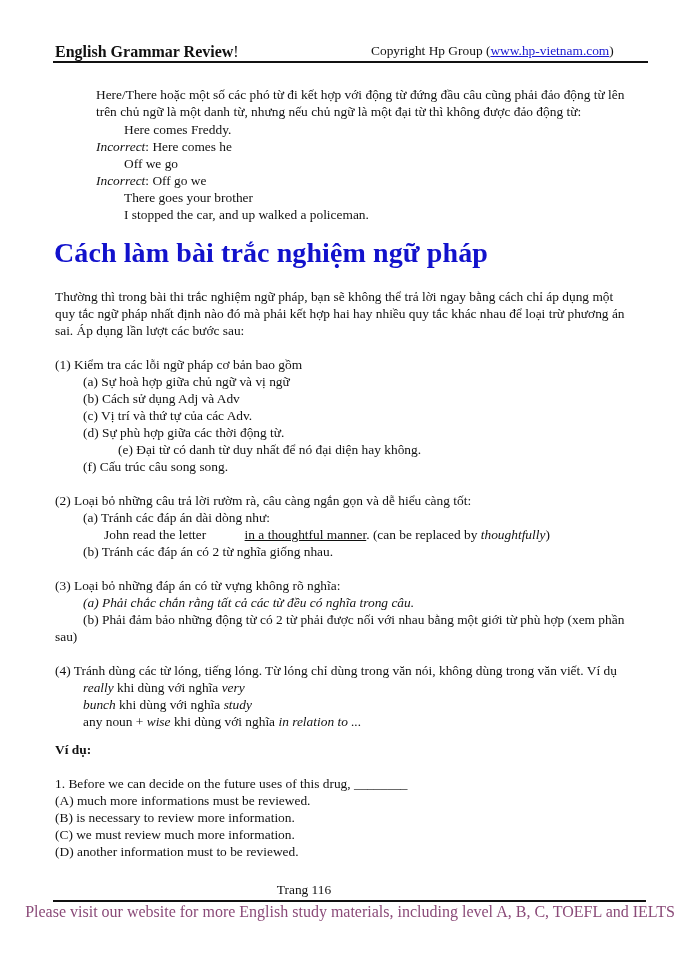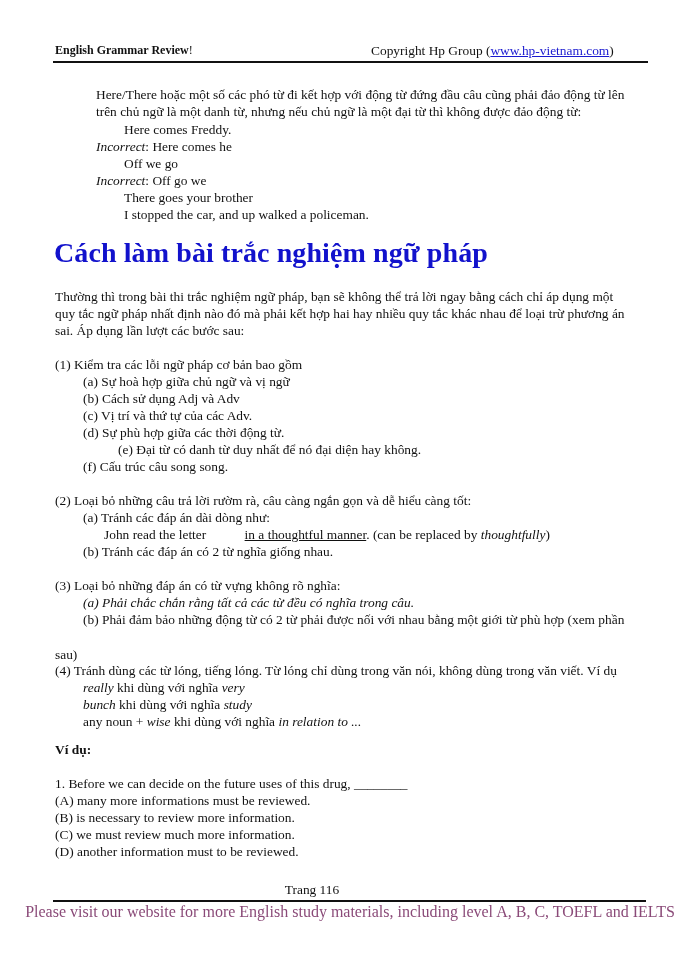--- a/index.html
+++ b/index.html
@@ -4,39 +4,39 @@
   <style>
     html, body { margin: 0; padding: 0; background: #ffffff; }
     body {
       width: 700px; height: 960px; position: relative; overflow: hidden;
       font-family: "Liberation Serif", "DejaVu Serif", serif;
       color: #111111;
       font-size: 13.4px;
     }
     .abs { position: absolute; }
     .header-left {
-      left: 55px; top: 43px; font-weight: bold; font-size: 12px;
+      left: 55px; top: 43px; font-weight: bold; font-size: 16px;
     }
     .header-left .bang { font-weight: normal; }
     .header-right {
       left: 371px; top: 43px; font-size: 13.4px;
     }
     .header-right a { color: #1a1ad0; text-decoration: underline; }
     .header-line {
       left: 53px; top: 61px; width: 595px; height: 0; border-top: 2px solid #111;
     }
     .line { position: absolute; white-space: nowrap; line-height: 16px; }
     .i { font-style: italic; }
     .u { text-decoration: underline; margin-left: 35px; }
     .b { font-weight: bold; }
     .title {
       left: 54px; top: 237px; font-size: 28px; font-weight: bold; color: #1212cc;
       white-space: nowrap; letter-spacing: 0.1px;
     }
-    .page-num { left: 16px; width: 592px; text-align: center; top: 882px; font-size: 13.4px; }
+    .page-num { left: 8px; width: 592px; text-align: center; top: 882px; font-size: 13.4px; }
     .footer-line {
       left: 53px; top: 900px; width: 593px; height: 0; border-top: 2px solid #111;
     }
     .footer-text {
       left: 0; width: 700px; text-align: center; top: 903px; font-size: 16px; color: #8a4a78;
     }
   </style>
 </head>
 <body>
 
@@ -69,29 +69,29 @@
 <div class="line" style="left:83px;top:459px;">(f) Cấu trúc câu song song.</div>
 
 <div class="line" style="left:55px;top:493px;">(2) Loại bỏ những câu trả lời rườm rà, câu càng ngắn gọn và dễ hiểu càng tốt:</div>
 <div class="line" style="left:83px;top:510px;">(a) Tránh các đáp án dài dòng như:</div>
 <div class="line" style="left:104px;top:527px;"><span>John read the letter </span><span class="u">in a thoughtful manner</span><span>. (can be replaced by </span><span class="i">thoughtfully</span><span>)</span></div>
 <div class="line" style="left:83px;top:544px;">(b) Tránh các đáp án có 2 từ nghĩa giống nhau.</div>
 
 <div class="line" style="left:55px;top:578px;">(3) Loại bỏ những đáp án có từ vựng không rõ nghĩa:</div>
 <div class="line" style="left:83px;top:595px;font-style:italic;">(a) Phải chắc chắn rằng tất cả các từ đều có nghĩa trong câu.</div>
 <div class="line" style="left:83px;top:612px;">(b) Phải đảm bảo những động từ có 2 từ phải được nối với nhau bằng một giới từ phù hợp (xem phần</div>
-<div class="line" style="left:55px;top:647px;text-align:center;">sau)</div>
+<div class="line" style="left:55px;top:629px;text-align:center;">sau)</div>
 
 <div class="line" style="left:55px;top:663px;">(4) Tránh dùng các từ lóng, tiếng lóng. Từ lóng chỉ dùng trong văn nói, không dùng trong văn viết. Ví dụ</div>
 <div class="line" style="left:83px;top:680px;"><span></span><span class="i">really</span><span> khi dùng với nghĩa </span><span class="i">very</span></div>
 <div class="line" style="left:83px;top:697px;"><span></span><span class="i">bunch</span><span> khi dùng với nghĩa </span><span class="i">study</span></div>
 <div class="line" style="left:83px;top:714px;"><span>any noun + </span><span class="i">wise</span><span> khi dùng với nghĩa </span><span class="i">in relation to ...</span></div>
 
 <div class="line b" style="left:55px;top:742px;">Ví dụ:</div>
 <div class="line" style="left:55px;top:776px;">1. Before we can decide on the future uses of this drug, ________</div>
-<div class="line" style="left:55px;top:793px;">(A) many more informations must be reviewed.</div>
+<div class="line" style="left:55px;top:793px;">(A) much more informations must be reviewed.</div>
 <div class="line" style="left:55px;top:810px;">(B) is necessary to review more information.</div>
 <div class="line" style="left:55px;top:827px;">(C) we must review much more information.</div>
 <div class="line" style="left:55px;top:844px;">(D) another information must to be reviewed.</div>
 
 <div class="abs page-num">Trang 116</div>
 <div class="abs footer-line"></div>
 <div class="abs footer-text">Please visit our website for more English study materials, including level A, B, C, TOEFL and IELTS</div>
 
 </body></html>

